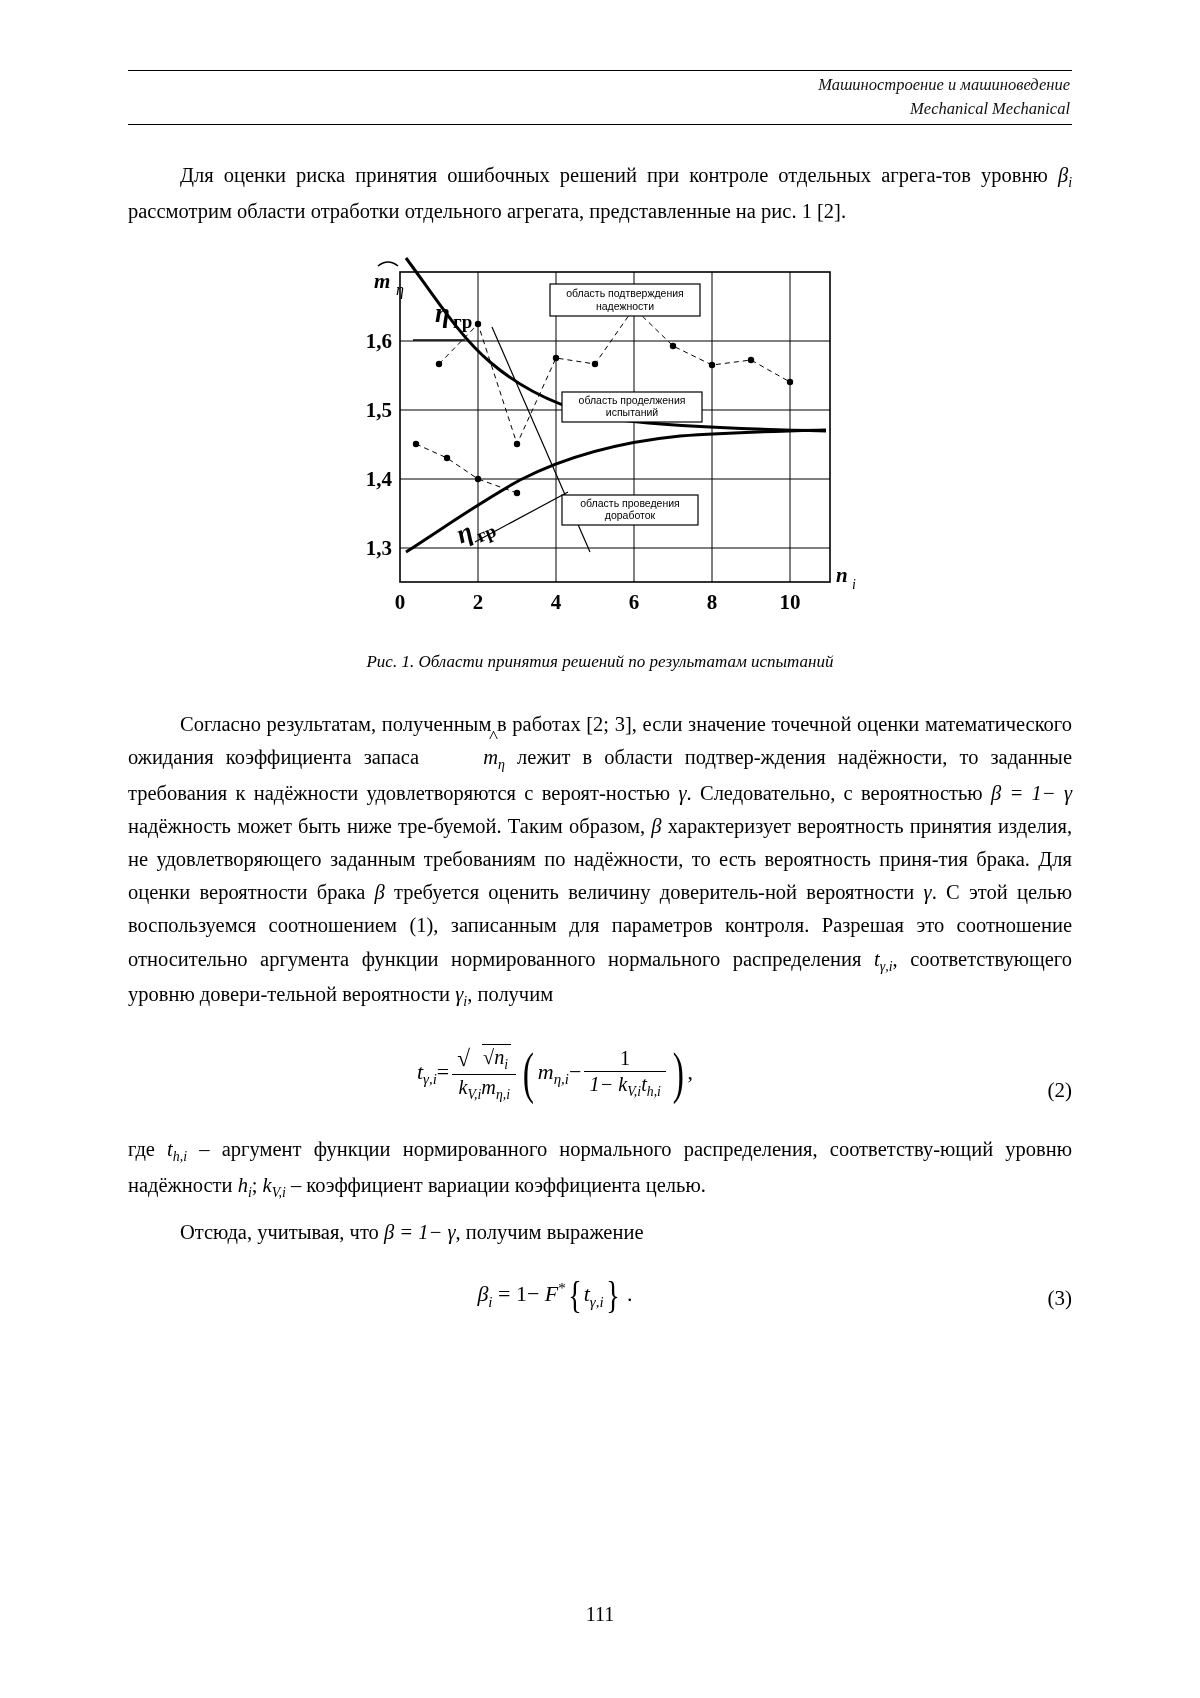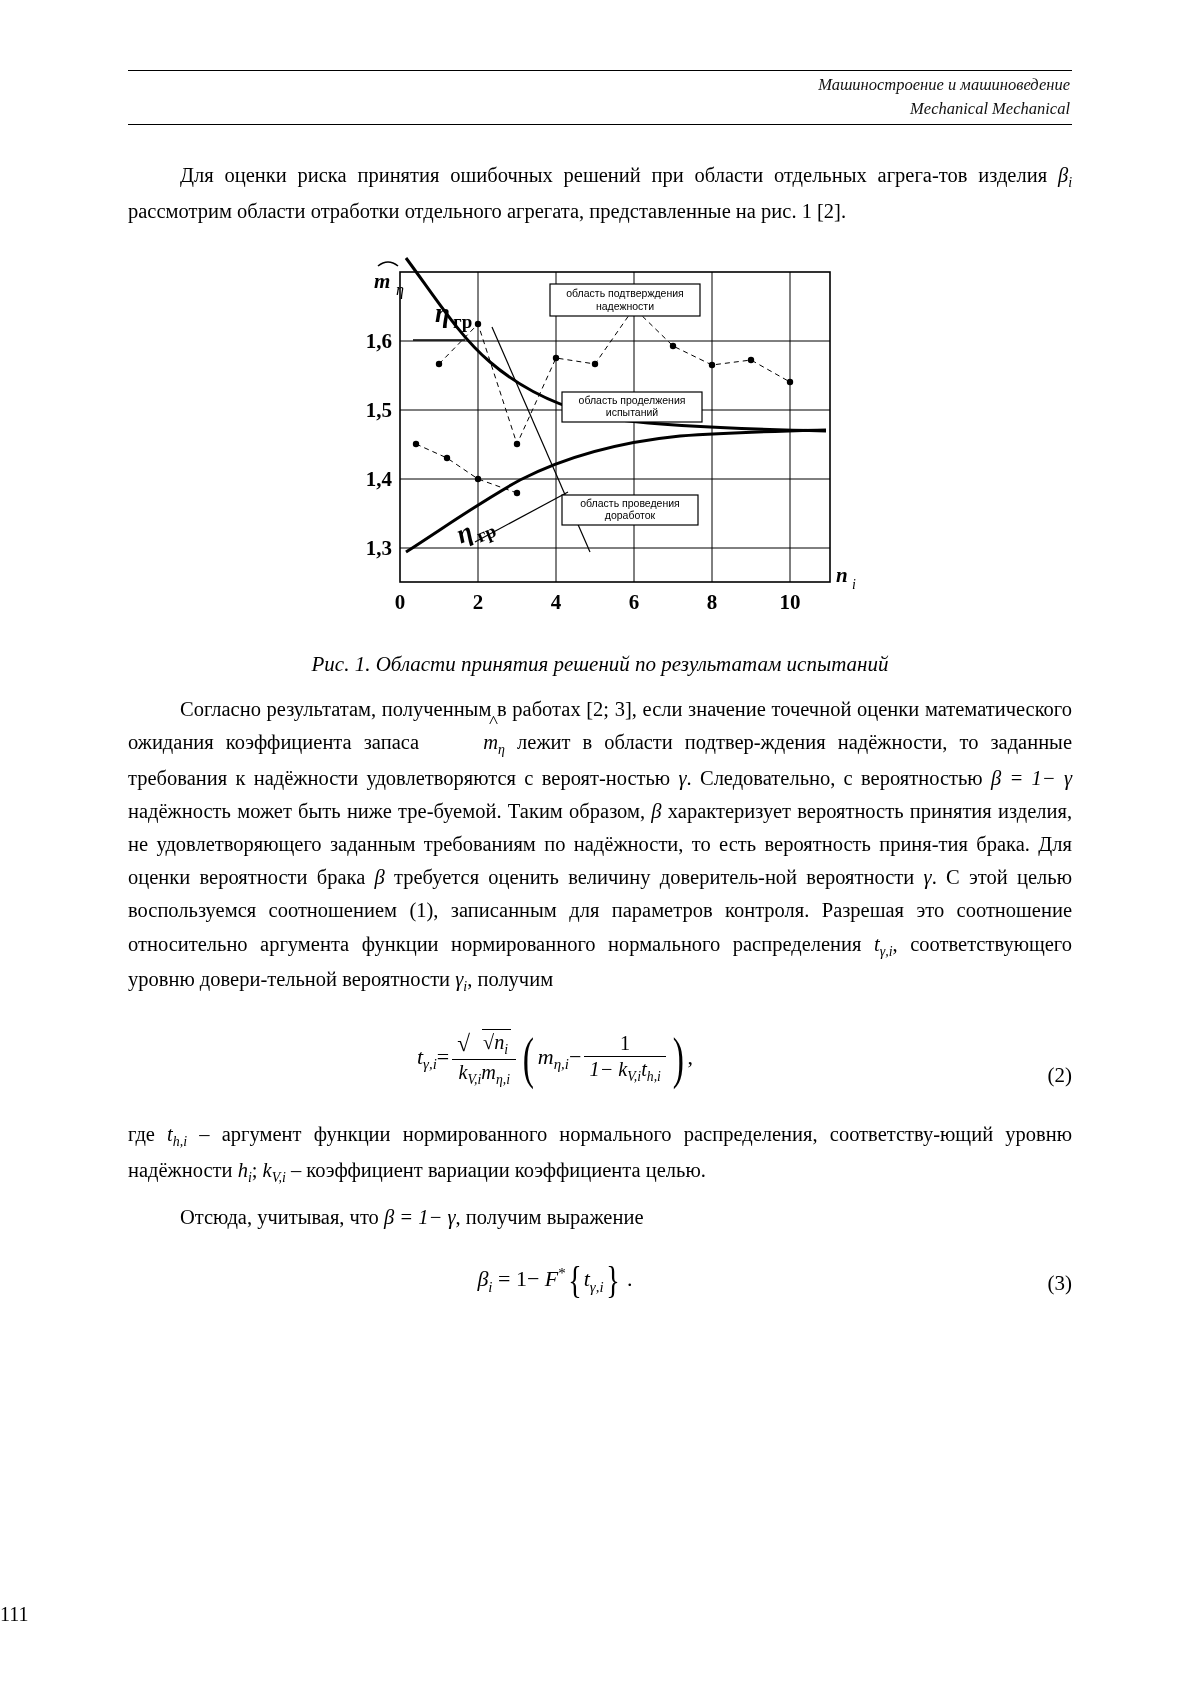--- a/index.html
+++ b/index.html
@@ -46,21 +46,21 @@
     text-align: justify;
     font-size: 20.5px;
     line-height: 1.62;
     margin: 0;
     hyphens: manual;
   }
   .para.indent { text-indent: 52px; }
   .para + .para { margin-top: 12px; }
 
   .block-intro { margin-top: 34px; }
-  .block-main  { margin-top: 16px; }
+  .block-main  { margin-top: 36px; }
 
   i.math { font-family: "Liberation Serif", serif; font-style: italic; }
   .sub {
     font-size: 0.68em;
     vertical-align: sub;
     font-style: italic;
   }
   .sup {
     font-size: 0.68em;
     vertical-align: super;
@@ -80,21 +80,21 @@
     line-height: 1;
   }
 
   
   .figure {
     margin: 24px 0 0 0;
     text-align: center;
   }
   .figure-caption {
     font-style: italic;
-    font-size: 21px;
+    font-size: 17px;
     margin-top: 16px;
   }
   .chart-holder {
     display: inline-block;
   }
 
   
   .equation-row {
     display: flex;
     align-items: flex-end;
@@ -151,21 +151,21 @@
     margin-left: 12px;
   }
   .radical { display: inline-block; vertical-align: -2px; font-size: 1.15em; }
 
   
   .page-number {
     position: absolute;
     bottom: 72px;
     left: 0;
     width: 1200px;
-    text-align: left;
+    text-align: center;
     font-size: 20px;
   }
 
   
   text { font-family: "Liberation Serif", serif; }
   .axlabel { font-size: 21px; font-weight: bold; }
   .boxlabel { font-size: 10.5px; font-family: "Liberation Sans", sans-serif; }
   .etalabel { font-size: 27px; font-style: italic; font-weight: bold; }
 </style>
 </head>
@@ -174,21 +174,21 @@
 <div class="page">
 
   <div class="runhead">
     <div class="rule-top"></div>
     <div class="runhead-line">Машиностроение и машиноведение</div>
     <div class="runhead-line">Mechanical Mechanical</div>
     <div class="rule-bottom"></div>
   </div>
 
   <div class="block-intro">
-    <p class="para indent"><span>Для оценки риска принятия ошибочных решений при области отдельных агрега-тов изделия </span><i class="math">β</i><span class="sub">i</span><span> рассмотрим области отработки отдельного агрегата, представленные на рис. 1 [2].</span></p>
+    <p class="para indent"><span>Для оценки риска принятия ошибочных решений при контроле отдельных агрега-тов уровню </span><i class="math">β</i><span class="sub">i</span><span> рассмотрим области отработки отдельного агрегата, представленные на рис. 1 [2].</span></p>
   </div>
 
   <div class="figure">
     <div class="chart-holder">
       <svg width="520" height="380" viewBox="0 0 520 380">
 
         <rect x="60" y="20" width="430" height="310" fill="#ffffff" stroke="#000" stroke-width="1.6"></rect>
 
         <line x1="60" y1="89" x2="490" y2="89" stroke="#000" stroke-width="1"></line>
         <line x1="60" y1="158" x2="490" y2="158" stroke="#000" stroke-width="1"></line>

